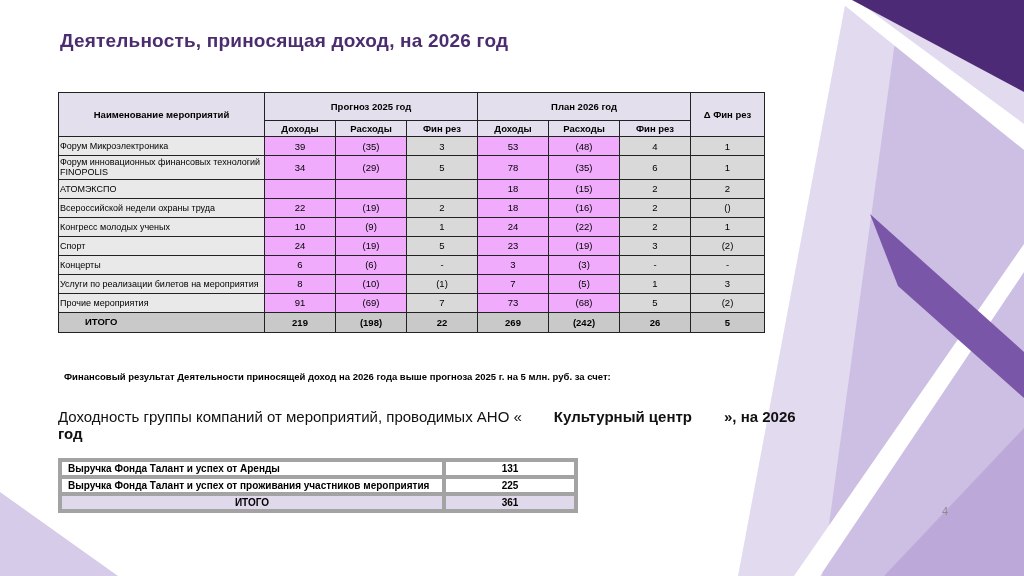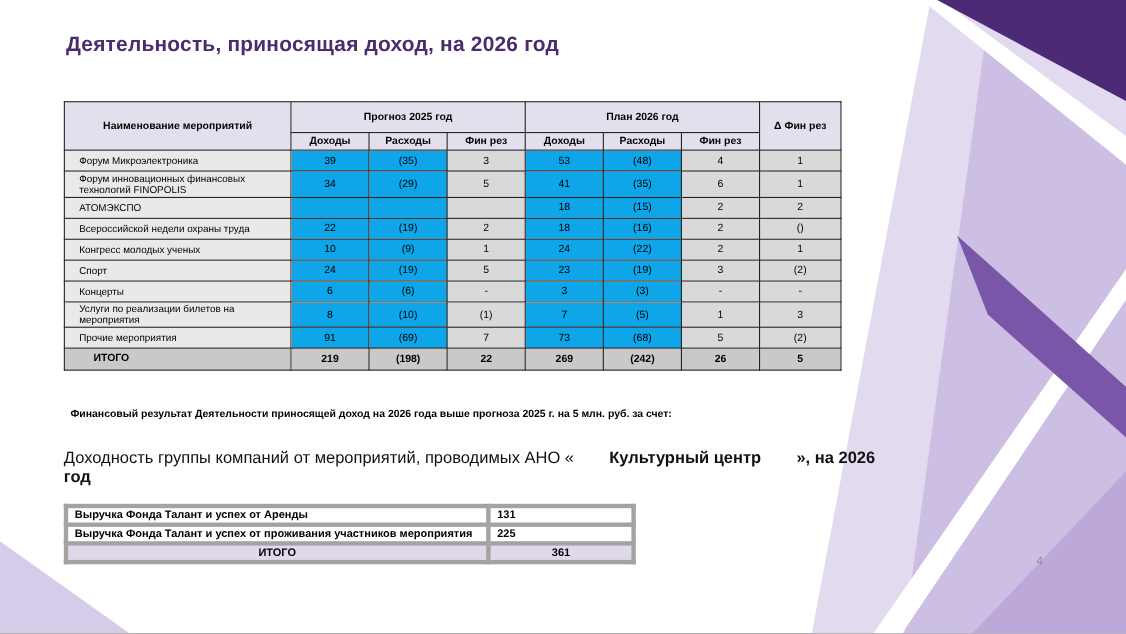--- a/index.html
+++ b/index.html
@@ -29,23 +29,23 @@
   }
   .main-table th {
     background:#e4dfec; font-weight:bold; text-align:center;
     font-size:9.5px;
   }
   .main-table .hdr-top th { height:28px; }
   .main-table .hdr-sub th { height:16px; }
   .main-table td { height:19px; font-size:9.5px; text-align:center; }
   .main-table td.name {
     text-align:left; font-size:9px; background:#e9e9e9;
-    padding-left:13px; line-height:1.15;
-  }
-  .main-table td.w { background:#0ea5e9; }
+    padding-left:1px; line-height:1.15;
+  }
+  .main-table td.w { background:#f0abfc; }
   .main-table td.g { background:#d9d9d9; }
   .main-table tr.total td { background:#c9c9c9; font-weight:bold; height:20px; }
   .main-table tr.total td.name { padding-left:26px; font-size:9.5px; }
 
   
   .notes {
     position:absolute; left:64px; top:370px; width:680px;
     font-size:9.5px; font-weight:bold; color:#000; line-height:1.5;
   }
   .notes .bullet-line { padding-left:6px; }
@@ -61,21 +61,21 @@
   
   .rev-table {
     position:absolute; left:58px; top:458px; width:520px;
     border-collapse:collapse; table-layout:fixed;
   }
   .rev-table td {
     border:4px solid #a3a3a3; font-size:10px; font-weight:bold;
     color:#000; height:17px; background:#fff; padding:0 6px;
   }
   .rev-table td.lbl { text-align:left; }
-  .rev-table td.val { text-align:left; width:132px; }
+  .rev-table td.val { text-align:center; width:132px; }
   .rev-table tr.total td { background:#e0d9eb; text-align:center; }
 
   .page-number {
     position:absolute; left:942px; top:505px;
     font-size:11px; color:#8c8c8c;
   }
 </style>
 </head>
 <body>
 
@@ -132,21 +132,21 @@
           <td class="w">53</td>
           <td class="w">(48)</td>
           <td class="g">4</td>
           <td class="g">1</td>
         </tr>
         <tr>
           <td class="name">Форум инновационных финансовых технологий FINOPOLIS</td>
           <td class="w">34</td>
           <td class="w">(29)</td>
           <td class="g">5</td>
-          <td class="w">41</td>
+          <td class="w">78</td>
           <td class="w">(35)</td>
           <td class="g">6</td>
           <td class="g">1</td>
         </tr>
         <tr>
           <td class="name">АТОМЭКСПО</td>
           <td class="w"></td>
           <td class="w"></td>
           <td class="g"></td>
           <td class="w">18</td>

